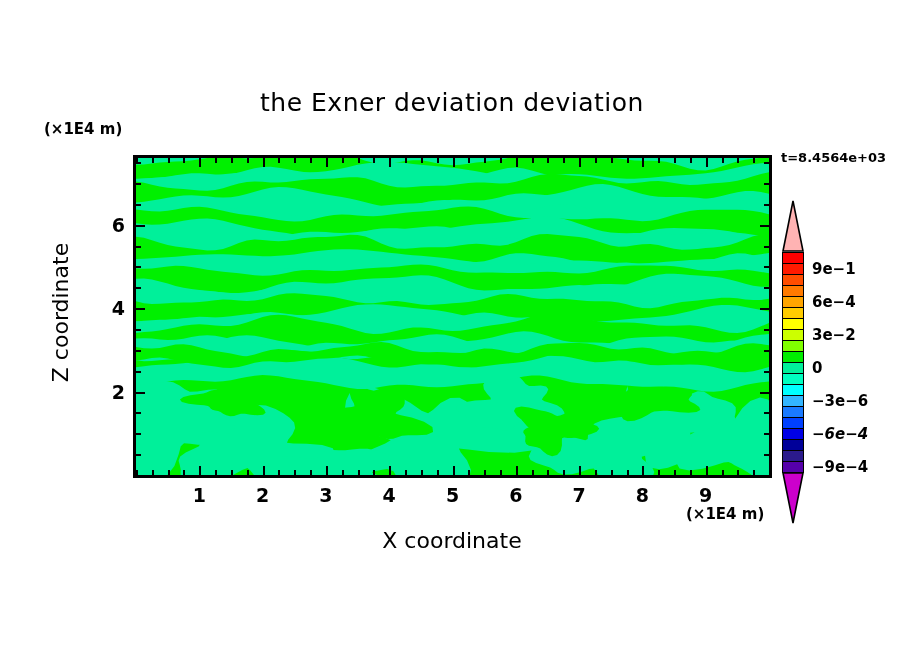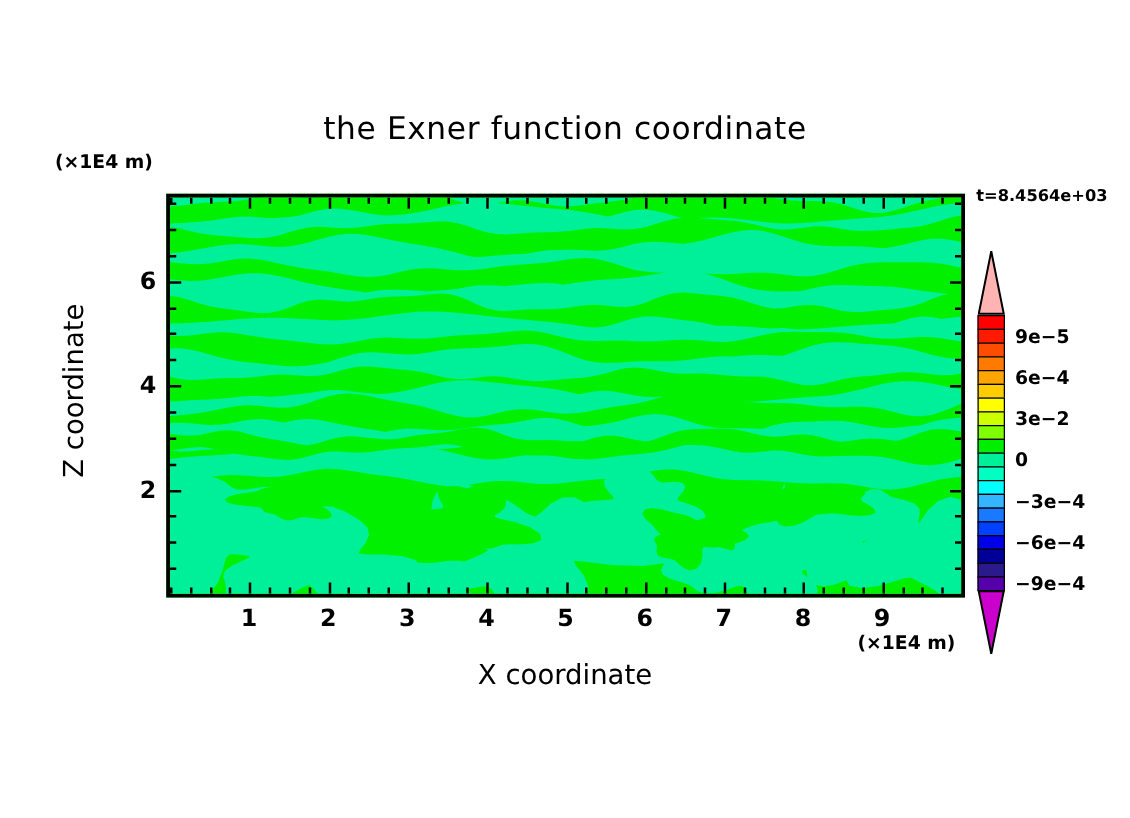--- a/index.html
+++ b/index.html
@@ -54,21 +54,21 @@
   .cb-band{position:absolute;left:0;width:22px;box-sizing:border-box;
            border:1px solid #000;}
   #cb-cap-top{position:absolute;left:782px;top:200px;width:22px;height:52px;}
   #cb-cap-bottom{position:absolute;left:782px;top:472px;width:22px;height:52px;}
   .cb-tick-label{position:absolute;left:812px;font-size:15px;font-weight:bold;
                  transform:translateY(-50%);white-space:nowrap;}
 </style>
 </head>
 <body>
 
-<div class="abs" id="plot-title">the Exner function coordinate</div>
+<div class="abs" id="plot-title">the Exner deviation deviation</div>
 <div class="abs" id="units-top-left">(×1E4 m)</div>
 <div class="abs" id="units-bottom-right">(×1E4 m)</div>
 <div class="abs" id="time-stamp">t=8.4564e+03</div>
 
 <div class="abs" id="plot-frame">
   <svg id="contour-canvas" viewBox="0 0 639 323" preserveAspectRatio="none">
     <rect x="0" y="0" width="639" height="323" fill="#00f09a"></rect>
     <g id="bands-group">
         <polygon points="0.0,7.0 8.0,6.7 16.0,5.7 24.0,4.7 32.0,4.0 39.9,3.6 47.9,3.3 55.9,2.6 63.9,1.4 71.9,-0.0 79.9,-1.2 87.9,-1.6 95.8,-1.1 103.8,-0.2 111.8,0.4 119.8,-0.0 127.8,-1.8 135.8,-4.5 143.8,-7.5 151.8,-9.8 159.8,-10.8 167.7,-10.6 175.7,-9.5 183.7,-8.1 191.7,-6.8 199.7,-5.6 207.7,-4.3 215.7,-2.4 223.6,0.0 231.6,2.7 239.6,4.9 247.6,6.1 255.6,5.9 263.6,4.7 271.6,3.1 279.6,2.2 287.6,2.4 295.5,3.6 303.5,5.3 311.5,6.7 319.5,7.3 327.5,6.9 335.5,5.9 343.5,4.7 351.5,3.8 359.4,2.9 367.4,1.8 375.4,0.0 383.4,-2.6 391.4,-5.6 399.4,-8.2 407.4,-9.7 415.4,-9.5 423.3,-7.9 431.3,-5.5 439.3,-3.2 447.3,-1.6 455.3,-0.9 463.3,-0.9 471.3,-0.9 479.3,-0.5 487.2,0.4 495.2,1.6 503.2,2.5 511.2,2.9 519.2,2.9 527.2,3.1 535.2,3.9 543.1,5.8 551.1,8.3 559.1,10.9 567.1,12.6 575.1,12.7 583.1,11.3 591.1,8.7 599.1,5.9 607.0,3.5 615.0,1.8 623.0,0.7 631.0,-0.2 639.0,-1.3 639.0,14.8 631.0,14.6 623.0,15.1 615.0,16.0 607.0,16.8 599.1,17.5 591.1,18.2 583.1,19.4 575.1,21.3 567.1,23.8 559.1,26.4 551.1,28.3 543.1,29.0 535.2,28.3 527.2,26.7 519.2,24.7 511.2,23.1 503.2,22.3 495.2,22.2 487.2,22.3 479.3,22.1 471.3,21.5 463.3,20.6 455.3,19.7 447.3,19.2 439.3,19.0 431.3,18.9 423.3,18.5 415.4,17.2 407.4,15.1 399.4,12.7 391.4,10.7 383.4,9.8 375.4,10.2 367.4,11.9 359.4,14.1 351.5,16.3 343.5,17.9 335.5,19.0 327.5,19.8 319.5,20.7 311.5,21.8 303.5,22.9 295.5,23.7 287.6,23.7 279.6,22.9 271.6,21.7 263.6,20.6 255.6,20.4 247.6,21.1 239.6,22.5 231.6,23.9 223.6,24.6 215.7,24.2 207.7,22.8 199.7,20.7 191.7,18.5 183.7,16.7 175.7,15.3 167.7,14.1 159.8,12.8 151.8,11.3 143.8,9.9 135.8,9.0 127.8,9.2 119.8,10.5 111.8,12.6 103.8,14.9 95.8,16.6 87.9,17.2 79.9,16.9 71.9,16.1 63.9,15.5 55.9,15.6 47.9,16.5 39.9,17.7 32.0,19.0 24.0,19.9 16.0,20.4 8.0,20.9 0.0,21.6" fill="#00f000"></polygon>
         <polygon points="0.0,21.2 8.0,21.0 16.0,20.5 24.0,19.8 32.0,19.1 39.9,18.5 47.9,18.1 55.9,17.9 63.9,17.7 71.9,17.5 79.9,17.2 87.9,16.6 95.8,15.9 103.8,15.0 111.8,14.1 119.8,13.4 127.8,12.9 135.8,12.8 143.8,13.0 151.8,13.5 159.8,14.0 167.7,14.5 175.7,14.6 183.7,14.3 191.7,13.5 199.7,12.2 207.7,10.6 215.7,8.8 223.6,7.0 231.6,5.6 239.6,4.5 247.6,4.1 255.6,4.1 263.6,4.5 271.6,5.2 279.6,6.1 287.6,7.0 295.5,7.7 303.5,8.5 311.5,9.2 319.5,9.9 327.5,10.9 335.5,12.1 343.5,13.5 351.5,15.1 359.4,16.8 367.4,18.2 375.4,19.4 383.4,20.1 391.4,20.2 399.4,19.9 407.4,19.1 415.4,18.2 423.3,17.3 431.3,16.6 439.3,16.3 447.3,16.5 455.3,17.1 463.3,18.0 471.3,19.0 479.3,20.0 487.2,20.7 495.2,21.1 503.2,21.1 511.2,20.7 519.2,20.1 527.2,19.4 535.2,18.7 543.1,18.1 551.1,17.5 559.1,17.0 567.1,16.4 575.1,15.6 583.1,14.6 591.1,13.2 599.1,11.5 607.0,9.7 615.0,7.9 623.0,6.4 631.0,5.3 639.0,4.9 639.0,30.1 631.0,28.7 623.0,27.2 615.0,25.9 607.0,24.9 599.1,24.4 591.1,24.5 583.1,25.1 575.1,26.1 567.1,27.4 559.1,28.8 551.1,30.1 543.1,31.2 535.2,32.1 527.2,32.8 519.2,33.4 511.2,33.8 503.2,34.4 495.2,35.0 487.2,35.6 479.3,36.4 471.3,37.0 463.3,37.5 455.3,37.7 447.3,37.6 439.3,37.2 431.3,36.5 423.3,35.8 415.4,35.1 407.4,34.7 399.4,34.5 391.4,34.8 383.4,35.4 375.4,36.3 367.4,37.3 359.4,38.1 351.5,38.6 343.5,38.7 335.5,38.3 327.5,37.6 319.5,36.4 311.5,35.1 303.5,33.8 295.5,32.6 287.6,31.5 279.6,30.6 271.6,29.8 263.6,29.1 255.6,28.3 247.6,27.5 239.6,26.6 231.6,25.7 223.6,24.8 215.7,24.1 207.7,23.8 199.7,23.9 191.7,24.5 183.7,25.4 175.7,26.7 167.7,28.1 159.8,29.5 151.8,30.6 143.8,31.3 135.8,31.6 127.8,31.5 119.8,31.1 111.8,30.6 103.8,30.2 95.8,30.0 87.9,30.0 79.9,30.3 71.9,30.9 63.9,31.7 55.9,32.5 47.9,33.3 39.9,33.9 32.0,34.3 24.0,34.6 16.0,34.9 8.0,35.2 0.0,35.7" fill="#00f09a"></polygon>
@@ -257,19 +257,19 @@
 <div class="abs xlabel-val" style="left: 325.9px;">3</div>
 <div class="abs xlabel-val" style="left: 389.2px;">4</div>
 <div class="abs xlabel-val" style="left: 452.5px;">5</div>
 <div class="abs xlabel-val" style="left: 515.8px;">6</div>
 <div class="abs xlabel-val" style="left: 579.1px;">7</div>
 <div class="abs xlabel-val" style="left: 642.4px;">8</div>
 <div class="abs xlabel-val" style="left: 705.7px;">9</div>
 <div class="abs ylabel-val" style="top: 391.579px;">2</div>
 <div class="abs ylabel-val" style="top: 308.158px;">4</div>
 <div class="abs ylabel-val" style="top: 224.737px;">6</div>
-<div class="abs cb-tick-label" style="top: 268.5px;">9e−5</div>
+<div class="abs cb-tick-label" style="top: 268.5px;">9e−1</div>
 <div class="abs cb-tick-label" style="top: 301.5px;">6e−4</div>
 <div class="abs cb-tick-label" style="top: 334.5px;">3e−2</div>
 <div class="abs cb-tick-label" style="top: 367.5px;">0</div>
-<div class="abs cb-tick-label" style="top: 400.5px;">−3e−4</div>
-<div class="abs cb-tick-label" style="top: 433.5px;">−6e−4</div>
+<div class="abs cb-tick-label" style="top: 400.5px;">−3e−6</div>
+<div class="abs cb-tick-label" style="top: 433.5px; font-style: italic;">−6e−4</div>
 <div class="abs cb-tick-label" style="top: 466.5px;">−9e−4</div>
 
 </body></html>

